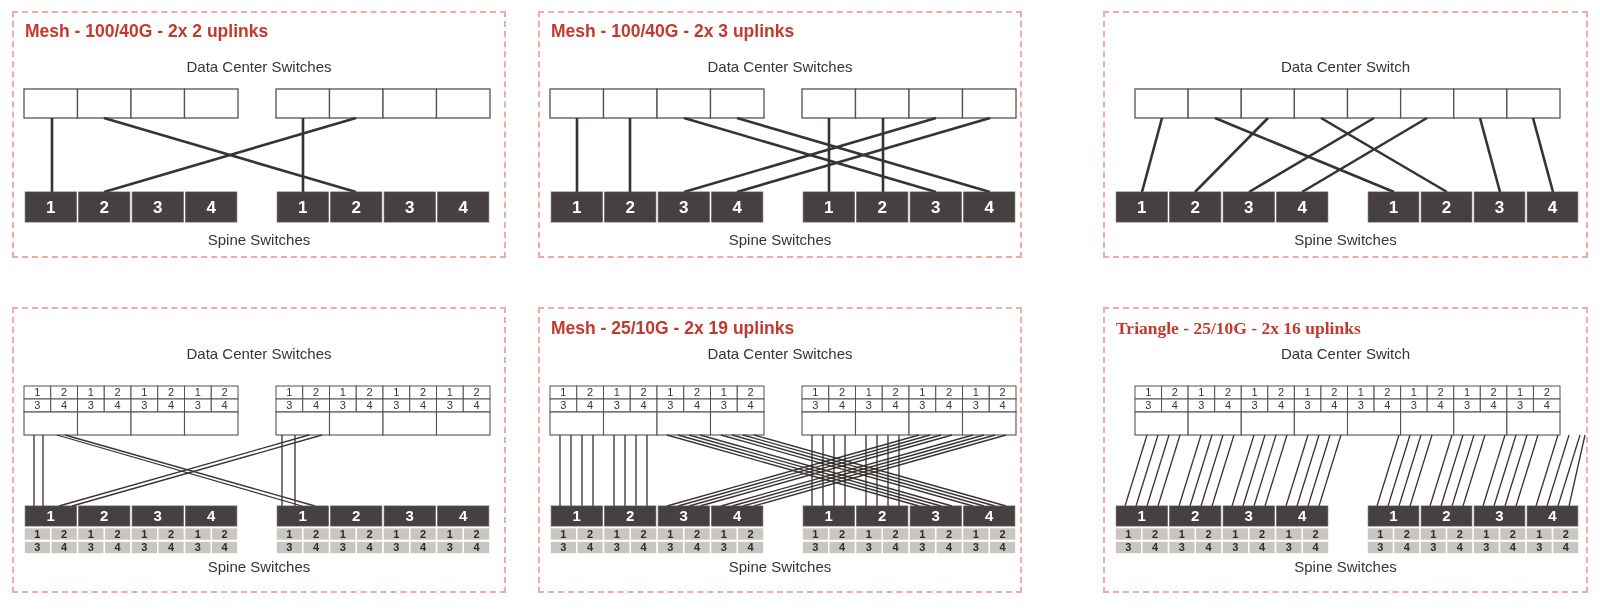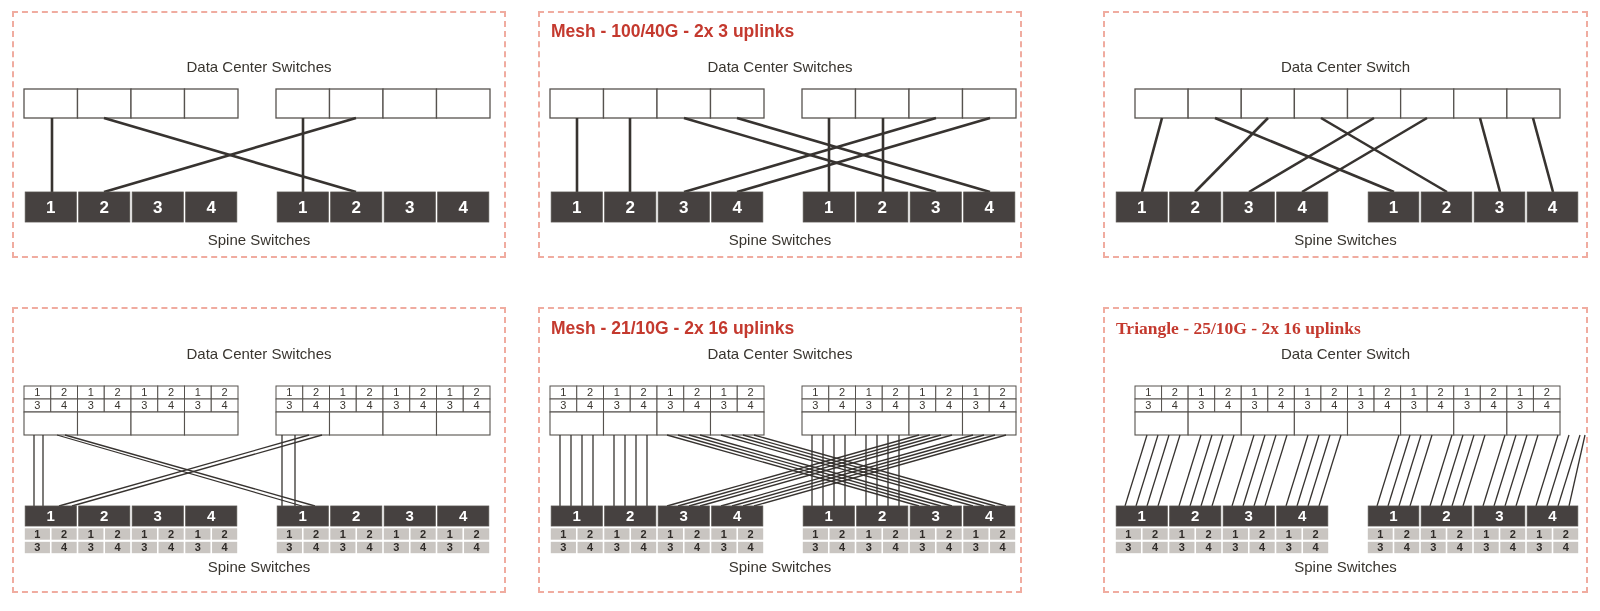--- a/index.html
+++ b/index.html
@@ -16,20 +16,21 @@
   .panel.top .spine-label{top:218px;}
   .panel.bottom .dc-label{top:36px;}
   .panel.bottom .spine-label{top:249px;}
   .panel svg{position:absolute;left:0;top:0;display:block;}
   svg text{font-family:"Liberation Sans",sans-serif;}
 </style>
 </head>
 <body>
 
 <section class="panel top" style="left: 12px; top: 11px; width: 494px; height: 247px; border-color: rgb(240, 172, 160);">
+  <h2 style="color: rgb(196, 57, 46);">Mesh - 100/40G - 2x 2 uplinks</h2>
   <div class="dc-label">Data Center Switches</div>
   <svg class="topo" width="490" height="243" viewBox="0 0 490 243">
       <rect x="10" y="76" width="53.5" height="29" fill="#ffffff" stroke="#56524e" stroke-width="1.3"></rect>
       <rect x="63.5" y="76" width="53.5" height="29" fill="#ffffff" stroke="#56524e" stroke-width="1.3"></rect>
       <rect x="117" y="76" width="53.5" height="29" fill="#ffffff" stroke="#56524e" stroke-width="1.3"></rect>
       <rect x="170.5" y="76" width="53.5" height="29" fill="#ffffff" stroke="#56524e" stroke-width="1.3"></rect>
       <rect x="262" y="76" width="53.5" height="29" fill="#ffffff" stroke="#56524e" stroke-width="1.3"></rect>
       <rect x="315.5" y="76" width="53.5" height="29" fill="#ffffff" stroke="#56524e" stroke-width="1.3"></rect>
       <rect x="369" y="76" width="53.5" height="29" fill="#ffffff" stroke="#56524e" stroke-width="1.3"></rect>
       <rect x="422.5" y="76" width="53.5" height="29" fill="#ffffff" stroke="#56524e" stroke-width="1.3"></rect>
@@ -297,21 +298,21 @@
       <text x="409.125" y="242.2" text-anchor="middle" font-size="11" font-weight="bold" fill="#2f2b28">4</text>
       <rect x="423.3" y="232.8" width="25.15" height="11.4" fill="#c9c5c1"></rect>
       <text x="435.875" y="242.2" text-anchor="middle" font-size="11" font-weight="bold" fill="#2f2b28">3</text>
       <rect x="450.05" y="232.8" width="25.15" height="11.4" fill="#c9c5c1"></rect>
       <text x="462.625" y="242.2" text-anchor="middle" font-size="11" font-weight="bold" fill="#2f2b28">4</text>
     </svg>
   <div class="spine-label">Spine Switches</div>
 </section>
 
 <section class="panel bottom" style="left: 538px; top: 307px; width: 484px; height: 286px; border-color: rgb(240, 172, 160);">
-  <h2 style="color: rgb(196, 57, 46);">Mesh - 21/10G - 2x 16 uplinks</h2>
+  <h2 style="color: rgb(196, 57, 46);">Mesh - 25/10G - 2x 19 uplinks</h2>
   <div class="dc-label">Data Center Switches</div>
   <svg class="topo" width="480" height="282" viewBox="0 0 480 282">
       <rect x="10" y="77" width="26.75" height="13" fill="#ffffff" stroke="#56524e" stroke-width="1"></rect>
       <text x="23.375" y="87.2" text-anchor="middle" font-size="11" fill="#39352f">1</text>
       <rect x="36.75" y="77" width="26.75" height="13" fill="#ffffff" stroke="#56524e" stroke-width="1"></rect>
       <text x="50.125" y="87.2" text-anchor="middle" font-size="11" fill="#39352f">2</text>
       <rect x="63.5" y="77" width="26.75" height="13" fill="#ffffff" stroke="#56524e" stroke-width="1"></rect>
       <text x="76.875" y="87.2" text-anchor="middle" font-size="11" fill="#39352f">1</text>
       <rect x="90.25" y="77" width="26.75" height="13" fill="#ffffff" stroke="#56524e" stroke-width="1"></rect>
       <text x="103.625" y="87.2" text-anchor="middle" font-size="11" fill="#39352f">2</text>

